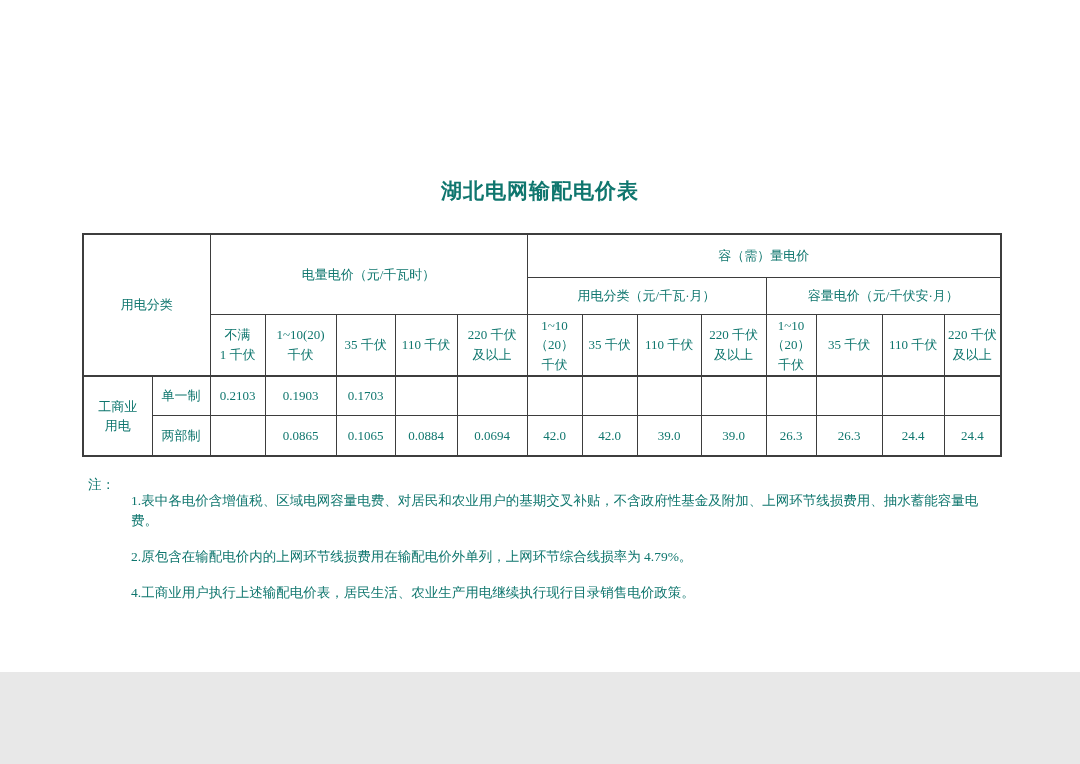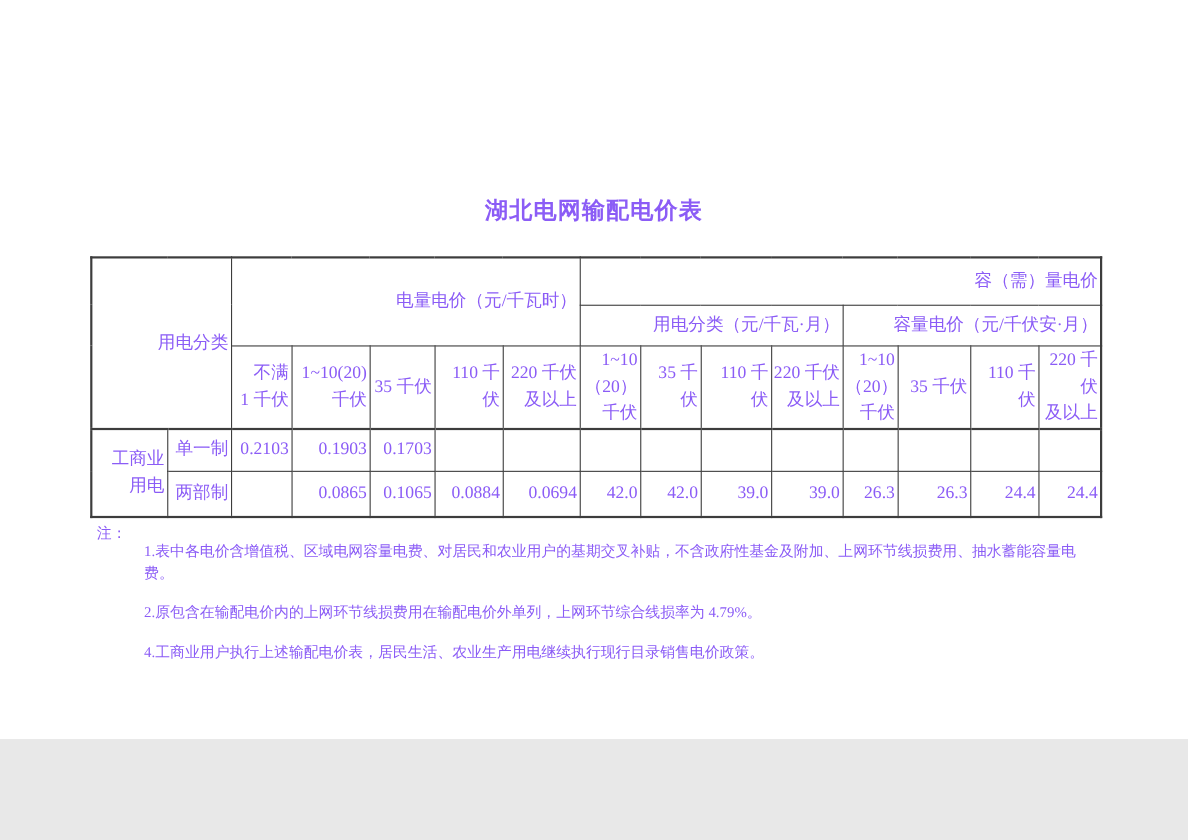--- a/index.html
+++ b/index.html
@@ -3,21 +3,21 @@
 <meta charset="utf-8">
 <style>
   html, body { margin: 0; padding: 0; background: #e8e8e8; }
   .page {
     position: relative;
     width: 1080px;
     height: 672px;
     margin: 0 auto;
     background: #ffffff;
     font-family: "Liberation Serif", "DejaVu Serif", serif;
-    color: #8b5cf6;
+    color: #0f766e;
     overflow: hidden;
   }
   .title {
     position: absolute;
     top: 177px;
     left: 0;
     width: 100%;
     margin: 0;
     text-align: center;
     font-size: 21px;
@@ -28,23 +28,23 @@
     position: absolute;
     top: 233px;
     left: 82px;
     width: 918px;
     border-collapse: collapse;
     table-layout: fixed;
     border: 2px solid #3d3d3d;
   }
   .price-table td {
     border: 1px solid #3d3d3d;
-    text-align: right;
+    text-align: center;
     vertical-align: middle;
-    font-size: 16px;
+    font-size: 13px;
     line-height: 1.5;
     padding: 1px 2px;
     white-space: pre-line;
     overflow: hidden;
   }
   tr.hr1 { height: 43px; }
   tr.hr2 { height: 37px; }
   tr.hr3 { height: 61px; }
   tr.dr1 { height: 39px; font-family: Liberation Serif, serif; }
   tr.dr2 { height: 41px; }

